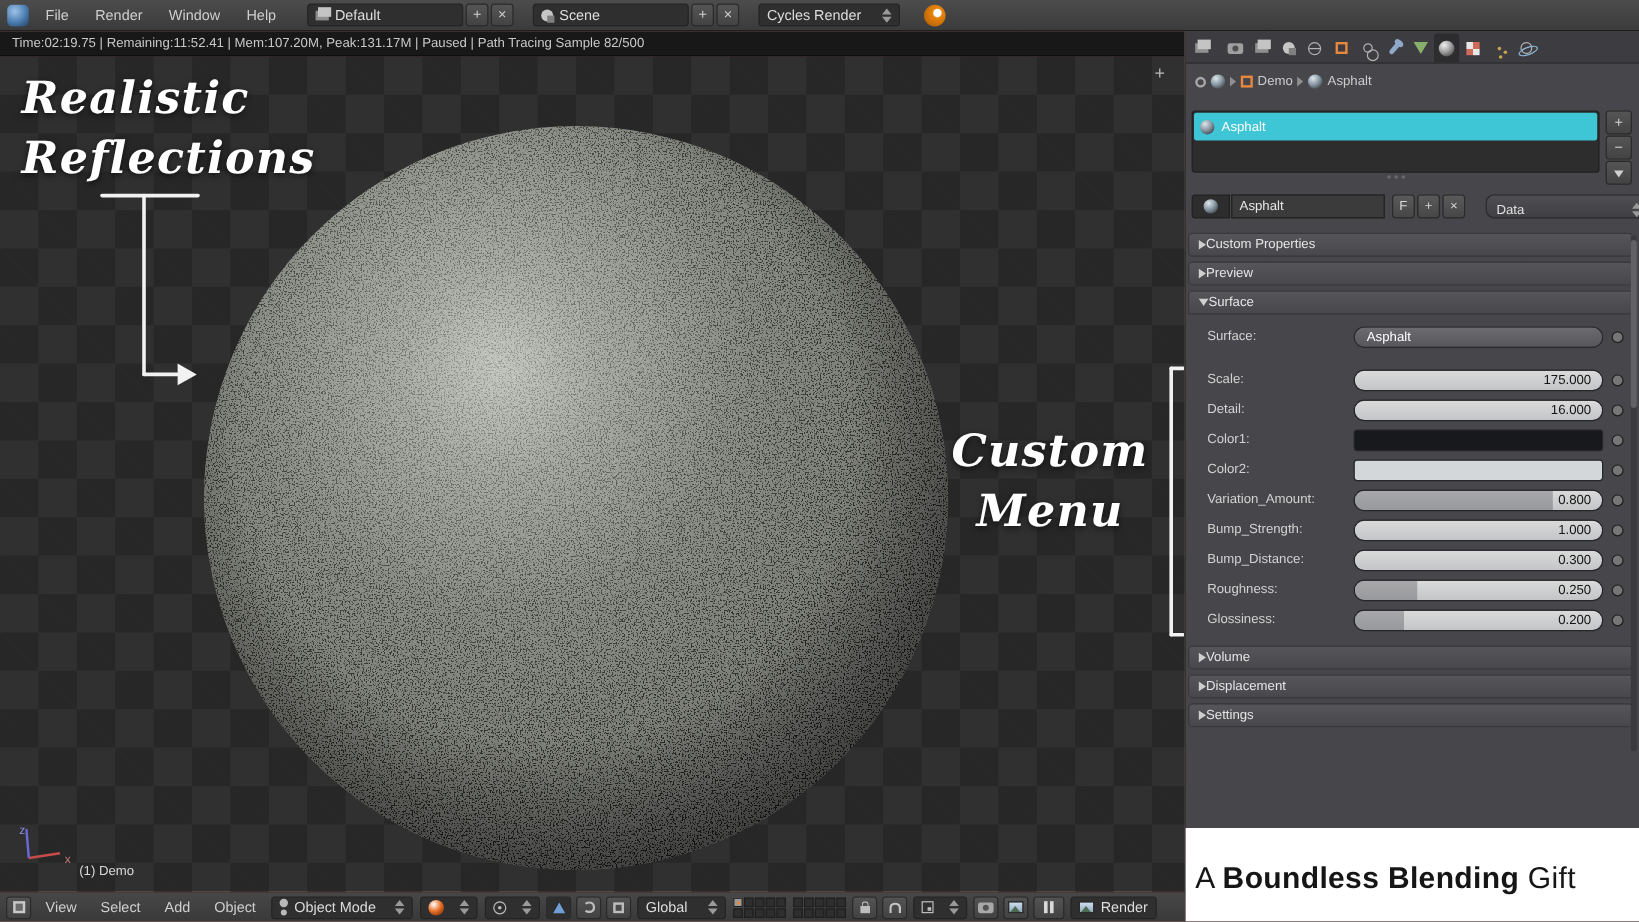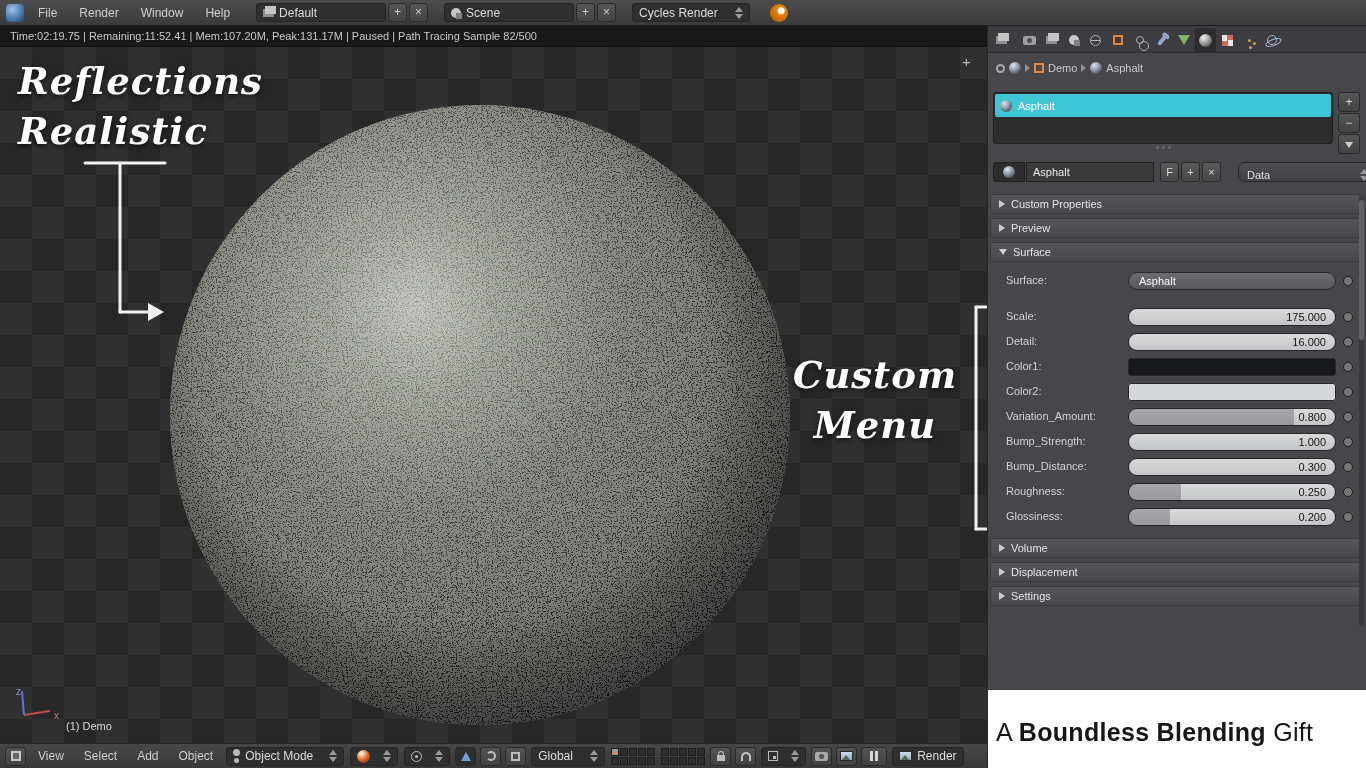--- a/index.html
+++ b/index.html
@@ -162,21 +162,21 @@
     border-radius:3px 0 0 3px; display:flex; align-items:center; justify-content:center; gap:2px; }
   .dbname { position:absolute; left:33px; top:0; width:128px; height:20px; background:#3b3b3b; border:1px solid #202020;
     color:#e8e8e8; line-height:18px; padding:0 6px; }
   .dbbtn { position:absolute; top:0; width:19px; height:20px; background:linear-gradient(#5a5a5a,#474747);
     border:1px solid #2a2a2a; border-radius:3px; color:#d8d8d8; text-align:center; line-height:18px; }
   .datamenu { position:absolute; left:245px; top:0; width:139px; height:20px; background:linear-gradient(#4f4f53,#404044);
     border:1px solid #28282c; border-radius:7px; color:#e0e0e0; display:flex; align-items:flex-end; padding:0 8px; }
 
   .phead { position:absolute; left:2px; width:371px; height:20px;
     background:linear-gradient(#56565a,#48484c); border:1px solid #39393d; border-radius:4px;
-    display:flex; align-items:center; gap:6px; padding:0 8px; color:#e4e4e4; }
+    display:flex; align-items:center; gap:0; padding:0 8px; color:#e4e4e4; }
   .arr-r { width:0; height:0; border-top:4px solid transparent; border-bottom:4px solid transparent; border-left:6px solid #cfcfcf; }
   .arr-d { width:0; height:0; border-left:4px solid transparent; border-right:4px solid transparent; border-top:6px solid #cfcfcf; }
 
   .prow { position:absolute; left:0; width:379px; height:18px; }
   .plabel { position:absolute; left:18px; top:2px; color:#d2d2d2; }
   .menubtn { position:absolute; left:140px; top:0; width:208px; height:18px; border-radius:9px;
     background:linear-gradient(#6b6b70,#56565b); border:1px solid #2a2a2e; color:#ffffff;
     line-height:16px; padding:0 10px; }
   .slider { position:absolute; left:140px; top:0; width:208px; height:18px; border-radius:9px;
     background:linear-gradient(#dadada,#c3c5c7); border:1px solid #26262a; overflow:hidden; }
@@ -250,22 +250,22 @@
       <svg class="speck" width="620" height="620" viewBox="0 0 620 620">
         <filter id="speck">
             <feTurbulence type="fractalNoise" baseFrequency="0.8" numOctaves="2" seed="3"></feTurbulence>
           <feColorMatrix type="matrix" values="0 0 0 0 1  0 0 0 0 1  0 0 0 0 1  4 4 4 -9 0"></feColorMatrix>
           </filter>
         <rect width="620" height="620" filter="url(#speck)"></rect>
       </svg>
     </div>
 
     <div class="script" style="left:18px; top:10px;">
+      <div>Realistic</div>
       <div>Reflections</div>
-      <div>Realistic</div>
     </div>
 
     <svg class="anno-svg" style="left:78px; top:105px;" width="100" height="180">
       <g stroke="#f2f2f2" stroke-width="3" fill="none" stroke-linecap="round">
         <line x1="7" y1="11" x2="87" y2="11"></line>
         <line x1="42" y1="11" x2="42" y2="160"></line>
         <line x1="42" y1="160" x2="70" y2="160"></line>
       </g>
       <polygon points="70,151 86,160 70,169" fill="#f2f2f2"></polygon>
     </svg>

